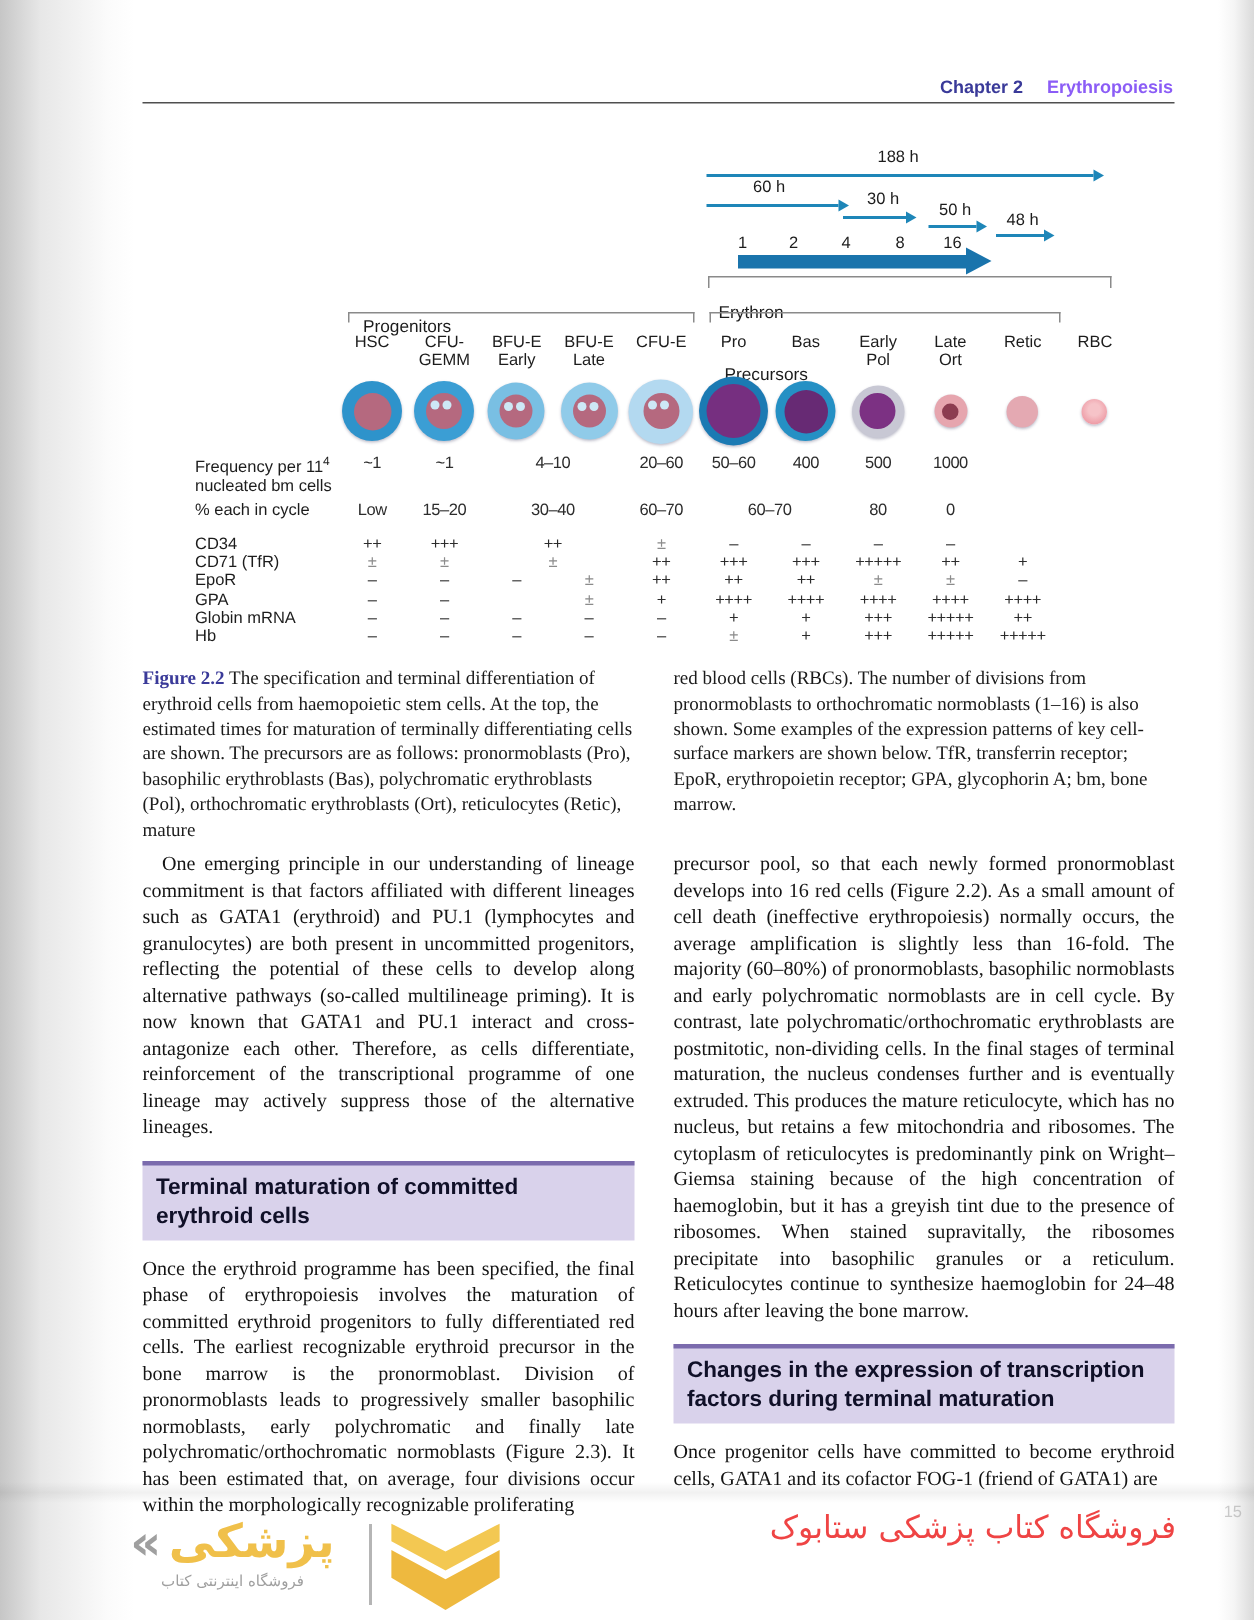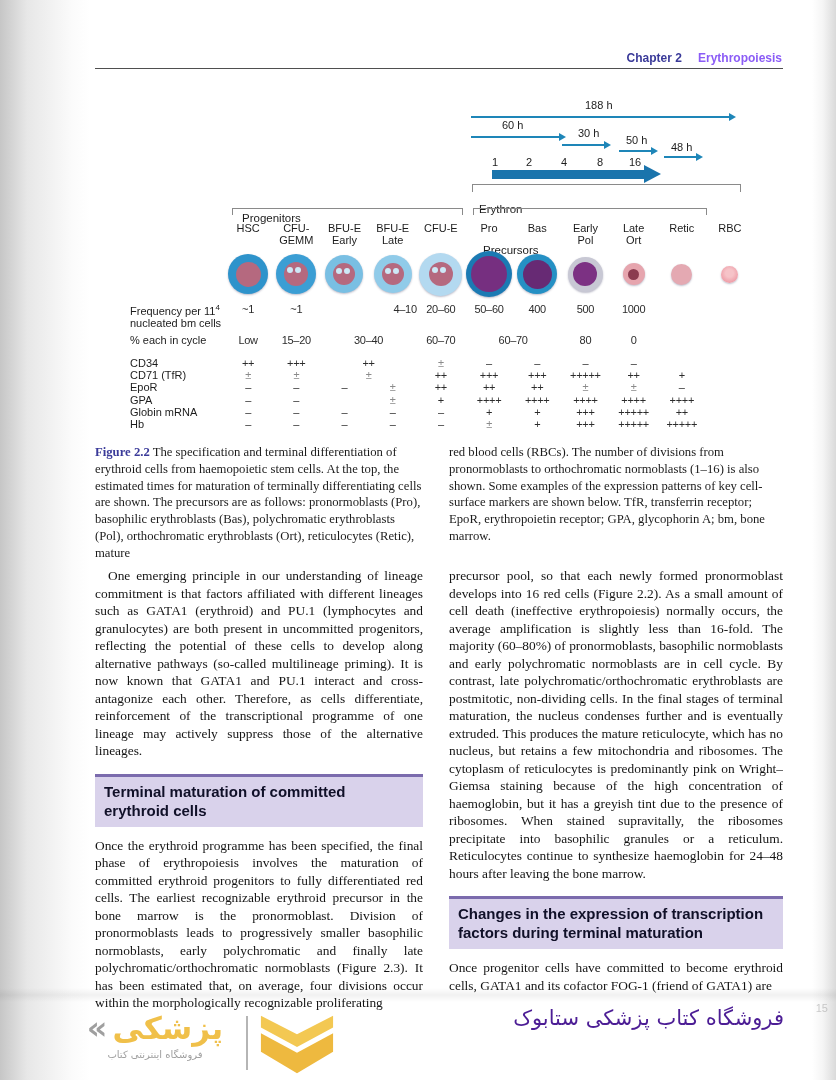--- a/index.html
+++ b/index.html
@@ -74,21 +74,21 @@
   .heading{margin:14px 0 10px;background:#d9d2eb;border-top:3px solid #7b6bad;padding:5px 9px 7px;font-family:"Liberation Sans",sans-serif;font-weight:bold;font-size:15px;line-height:19px;color:#101028;text-align:left;white-space:pre-line;}
 
   
   .logo{position:absolute;left:64px;top:1008px;width:182px;text-align:center;}
   .logo-row{display:flex;align-items:center;justify-content:center;gap:5px;}
   .guil{font-family:"DejaVu Sans",sans-serif;font-size:32px;font-weight:bold;color:#9f9f9f;line-height:34px;}
   .logo-word{font-family:"DejaVu Sans",sans-serif;font-size:31px;font-weight:bold;color:#f0c04a;line-height:40px;}
   .logo-sub{font-family:"DejaVu Sans",sans-serif;font-size:10px;color:#9f9f9f;margin-top:1px;}
   .divider{position:absolute;left:246px;top:1016px;width:2px;height:54px;background:#b5b5b5;}
   .emblem{position:absolute;left:258px;top:1014px;}
-  .shop-fa{position:absolute;right:52px;top:1006px;font-family:"DejaVu Sans",sans-serif;font-size:21px;color:#4c1d95;direction:rtl;}
+  .shop-fa{position:absolute;right:52px;top:1006px;font-family:"DejaVu Sans",sans-serif;font-size:21px;color:#ef4444;direction:rtl;}
   .url{position:absolute;right:36px;top:1036px;font-family:"DejaVu Sans",sans-serif;font-size:24px;font-weight:bold;letter-spacing:7px;color:#1b1b1b;}
   .url .hl{color:#f0b428;}
   .page-num{position:absolute;right:8px;top:1002px;font-family:"Liberation Sans",sans-serif;font-size:11px;color:#9a9a9a;opacity:.5;}
 </style>
 </head>
 <body>
 
 <div class="page" id="page">
   <div class="edge-l"></div>
   <div class="edge-r"></div>
@@ -221,21 +221,21 @@
   <div class="divider"></div>
   <svg class="emblem" width="78" height="62" viewBox="0 0 80 62">
     <path d="M3,1 L40,20 L77,1 L77,13 L40,33 L3,13 Z" fill="#f3c852"></path>
     <path d="M3,19 L40,39 L77,19 L77,38 L40,60 L3,38 Z" fill="#eeb93f"></path>
   </svg>
   <div class="shop-fa">فروشگاه کتاب پزشکی ستابوک</div>
   <div class="page-num">15</div>
 <div class="mrow" style="top: 303px;">
       <span style="grid-column: 1;">~1</span>
       <span style="grid-column: 2;">~1</span>
-      <span style="grid-column: 3 / span 2; text-align: right;">4–10</span>
+      <span style="grid-column: 3 / span 2;">4–10</span>
       <span style="grid-column: 5;">20–60</span>
       <span style="grid-column: 6;">50–60</span>
       <span style="grid-column: 7;">400</span>
       <span style="grid-column: 8;">500</span>
       <span style="grid-column: 9;">1000</span>
     </div>
     <div class="mrow" style="top: 334px;">
       <span style="grid-column: 1;">Low</span>
       <span style="grid-column: 2;">15–20</span>
       <span style="grid-column: 3 / span 2;">30–40</span>

